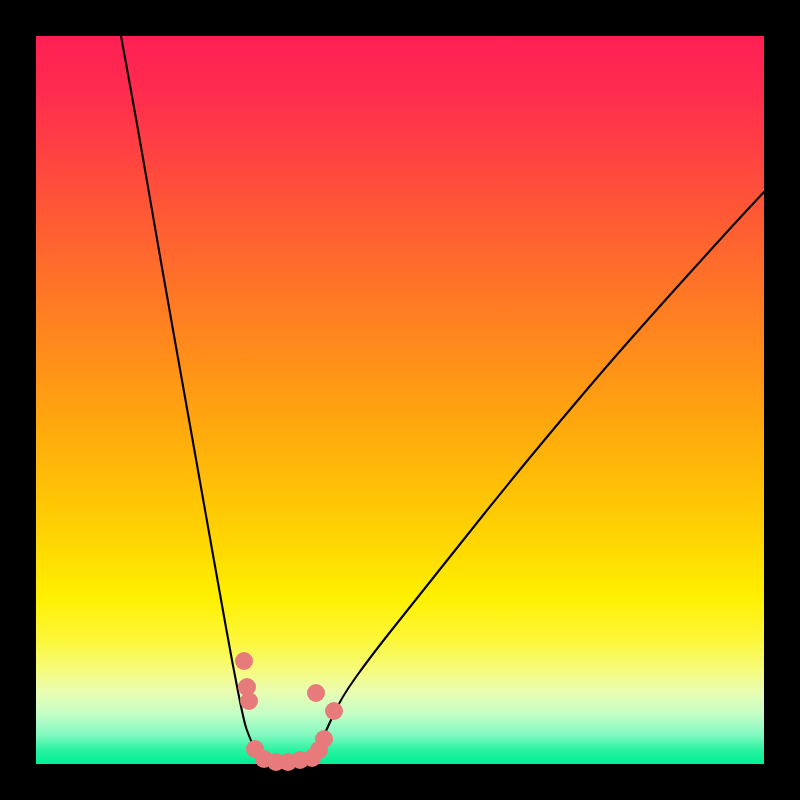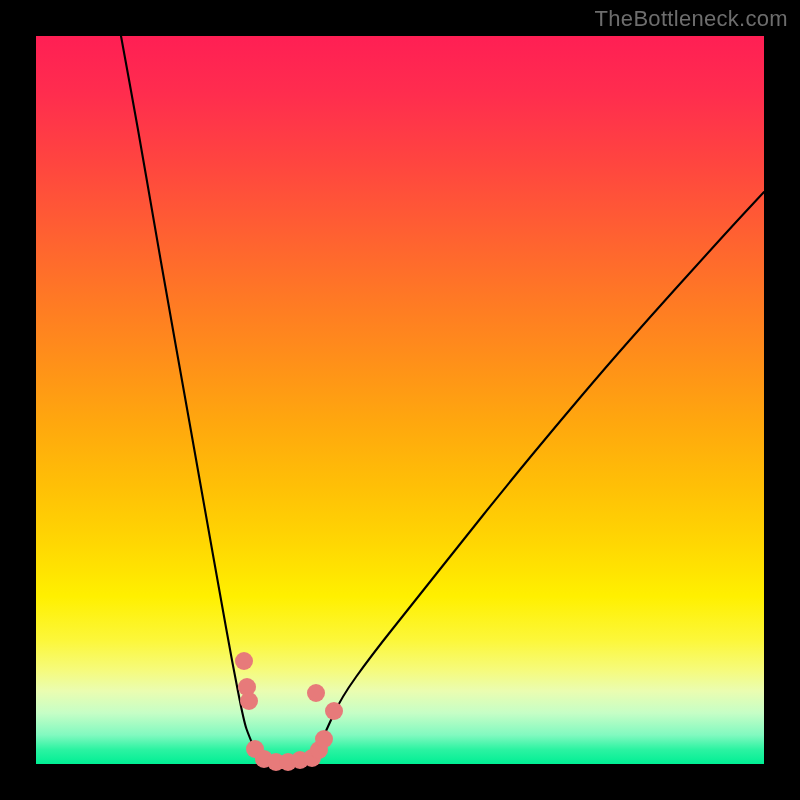--- a/index.html
+++ b/index.html
@@ -71,21 +71,20 @@
   }
   .marker {
     fill: #e77a7a;
     stroke: none;
   }
 </style>
 </head>
 <body>
 
 <div class="container">
-  <div class="watermark">TheBottleneck.com</div>
   <div class="plot-area">
     <svg class="curves" viewBox="0 0 728 728">
       <g>
         <path class="curve" id="path-left" d="M 85 0 Q 85 0 93.5 46.5 Q 102 93 110 139.5 Q 118 186 125 226 Q 132 266 139.5 308 Q 147 350 153.5 386.5 Q 160 423 166 457 Q 172 491 178 524.5 Q 184 558 190 591.5 Q 196 625 202 655.5 Q 208 686 210.5 693 Q 213 700 217.5 710.5 L 222 721"></path>
         <path class="curve" id="path-bottom" d="M 222 721 Q 222 721 231 723.5 Q 240 726 249 726 Q 258 726 268 723.5 L 278 721"></path>
         <path class="curve" id="path-right" d="M 728 156 Q 728 156 714 171 Q 700 186 680 208 Q 660 230 637.5 255 Q 615 280 592.5 305.5 Q 570 331 545 360.5 Q 520 390 496 419 Q 472 448 448 478 Q 424 508 401 537 Q 378 566 356.5 593 Q 335 620 320 641 Q 305 662 297.5 678.5 Q 290 695 284 708 L 278 721"></path>
       </g>
       <g id="markers-group">
           <circle cx="208" cy="625" r="9" class="marker"></circle>
           <circle cx="211" cy="651" r="9" class="marker"></circle>

